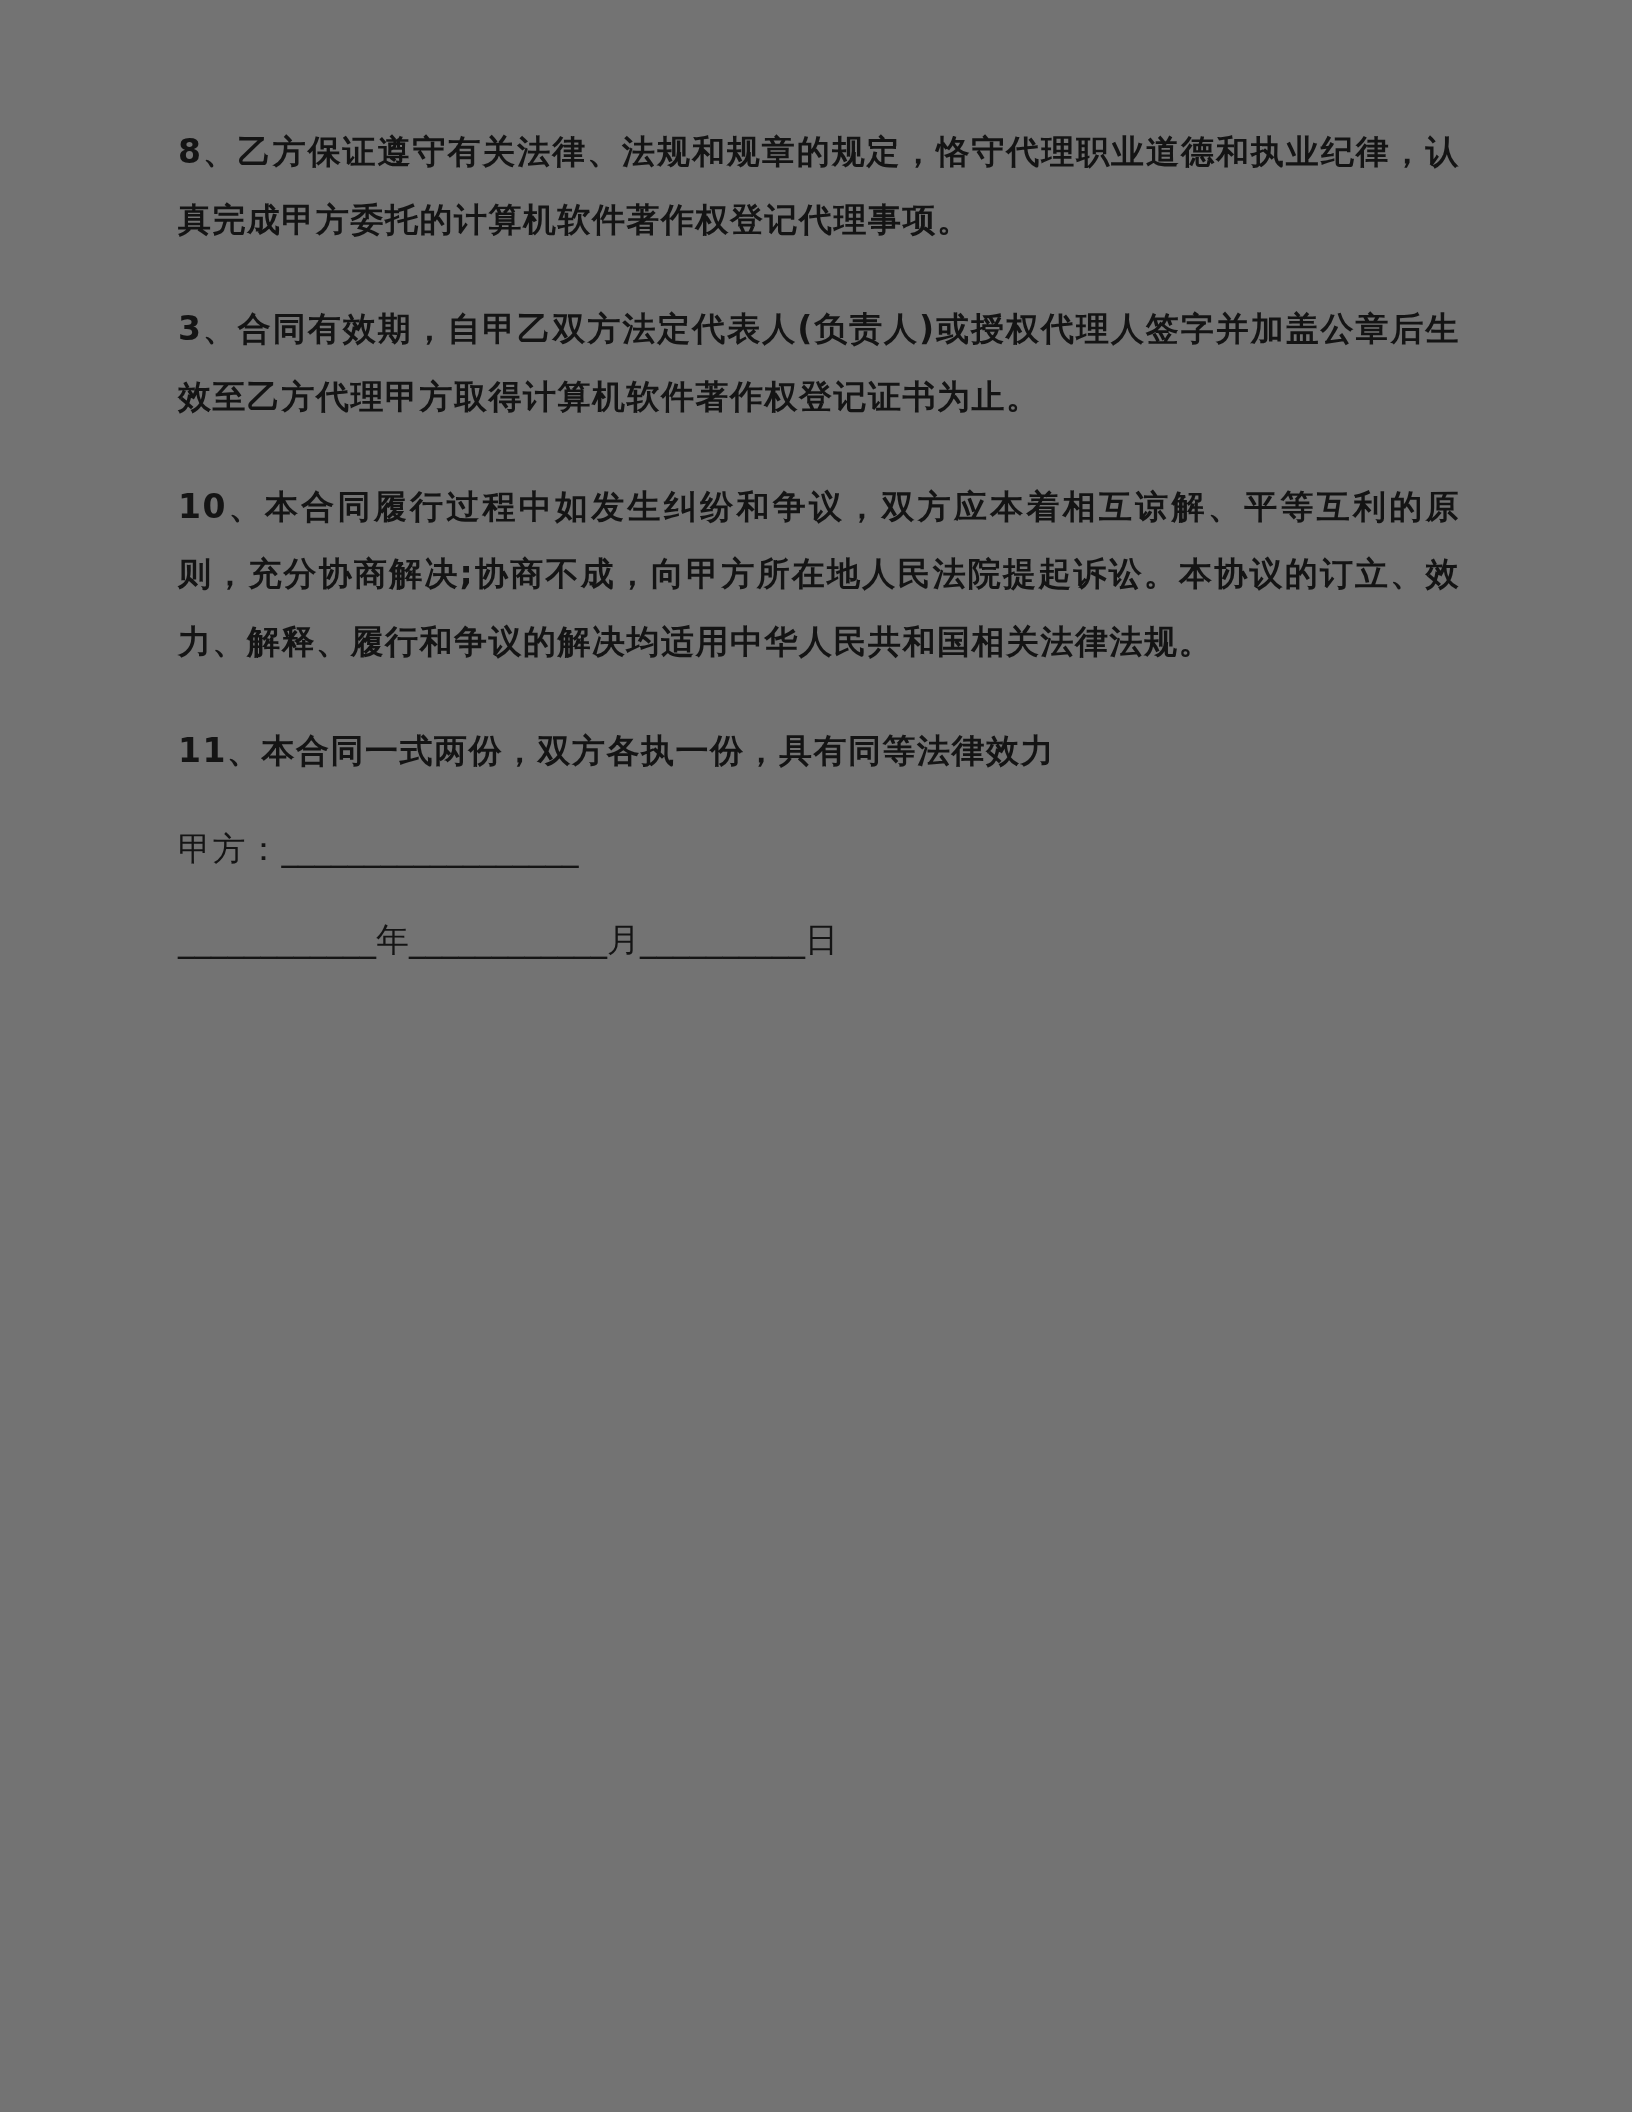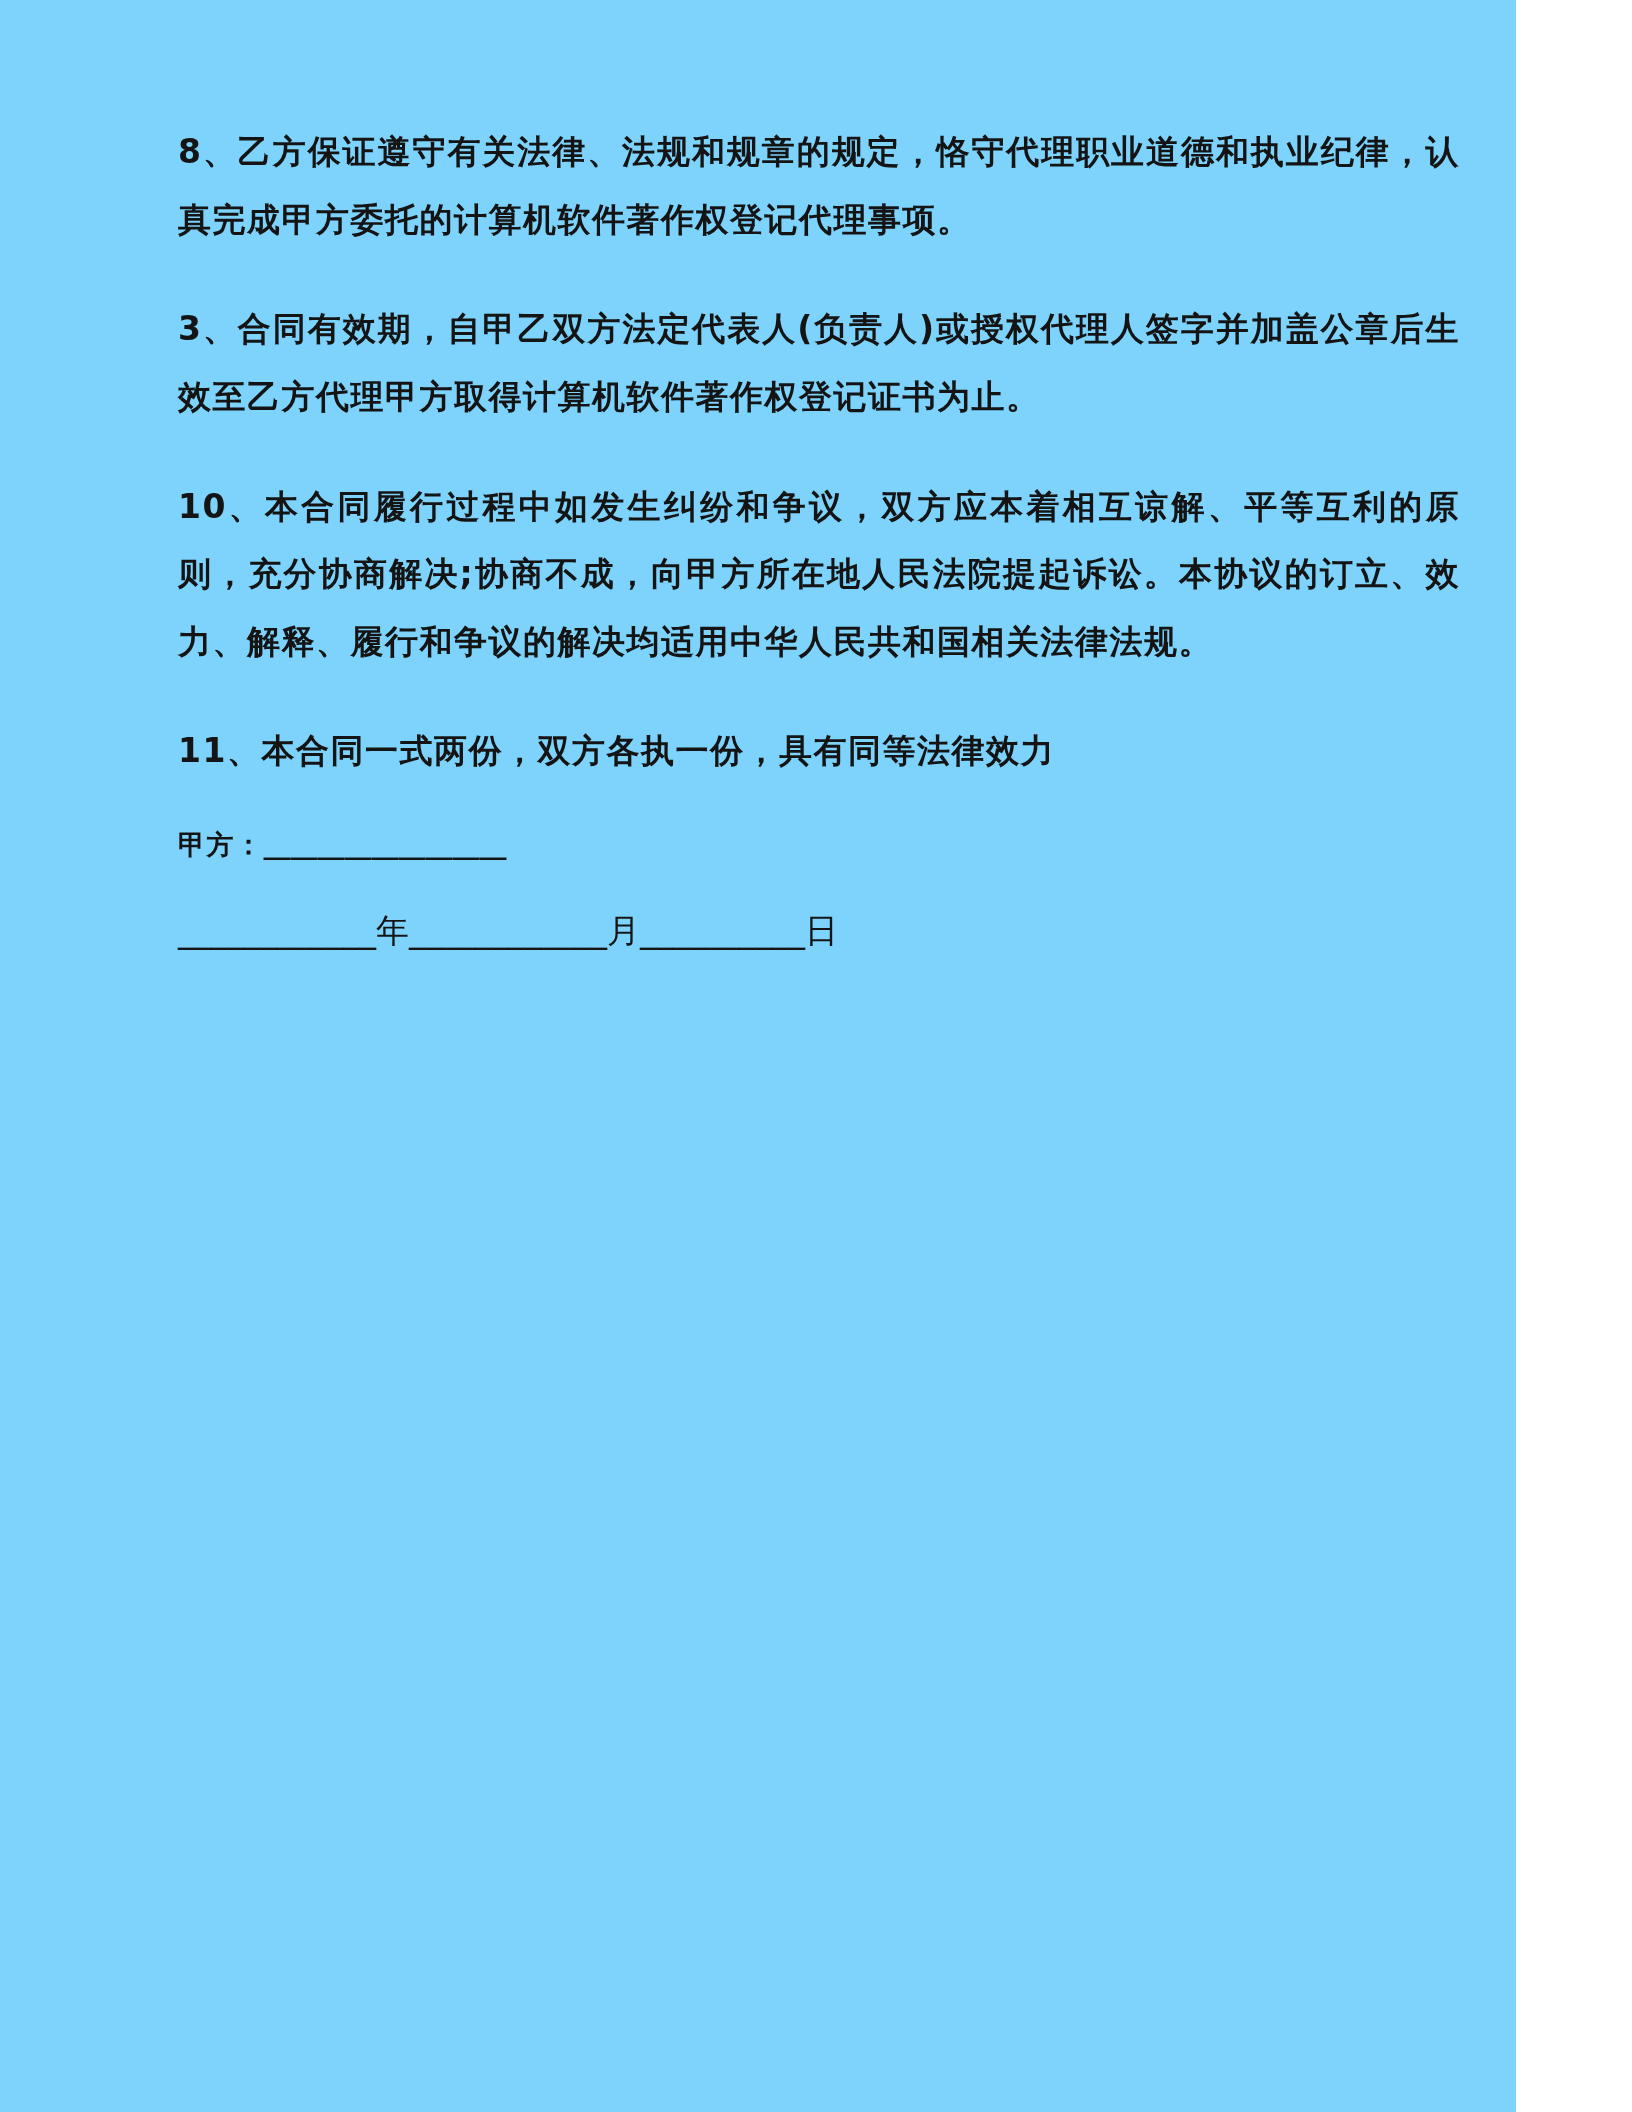--- a/index.html
+++ b/index.html
@@ -2,23 +2,23 @@
 <html><head>
 <meta charset="utf-8">
 <style>
   html, body {
     margin: 0;
     padding: 0;
     background: #ffffff;
   }
   .page {
     position: relative;
-    width: 1516px;
+    width: 1632px;
     height: 2112px;
-    background: #7dd3fc;
+    background: #737373;
     font-family: "DejaVu Sans", "Liberation Sans", sans-serif;
     color: #141414;
     overflow: hidden;
     box-sizing: border-box;
   }
   .content {
     position: absolute;
     left: 178px;
     top: 118px;
     width: 1282px;
@@ -29,22 +29,22 @@
     line-height: 2.05;
     text-align: justify;
     letter-spacing: 1.5px;
     margin: 0 0 42px 0;
     word-break: break-all;
   }
   .para:last-of-type {
     margin-bottom: 46px;
   }
   .sig-line {
-    font-size: 27px;
-    font-weight: 700;
+    font-size: 33px;
+    font-weight: 400;
     letter-spacing: 1.5px;
     margin: 0 0 46px 0;
     white-space: nowrap;
   }
   .sig-line .blank {
     letter-spacing: 0;
   }
   .date-line {
     font-size: 33px;
     font-weight: 400;

